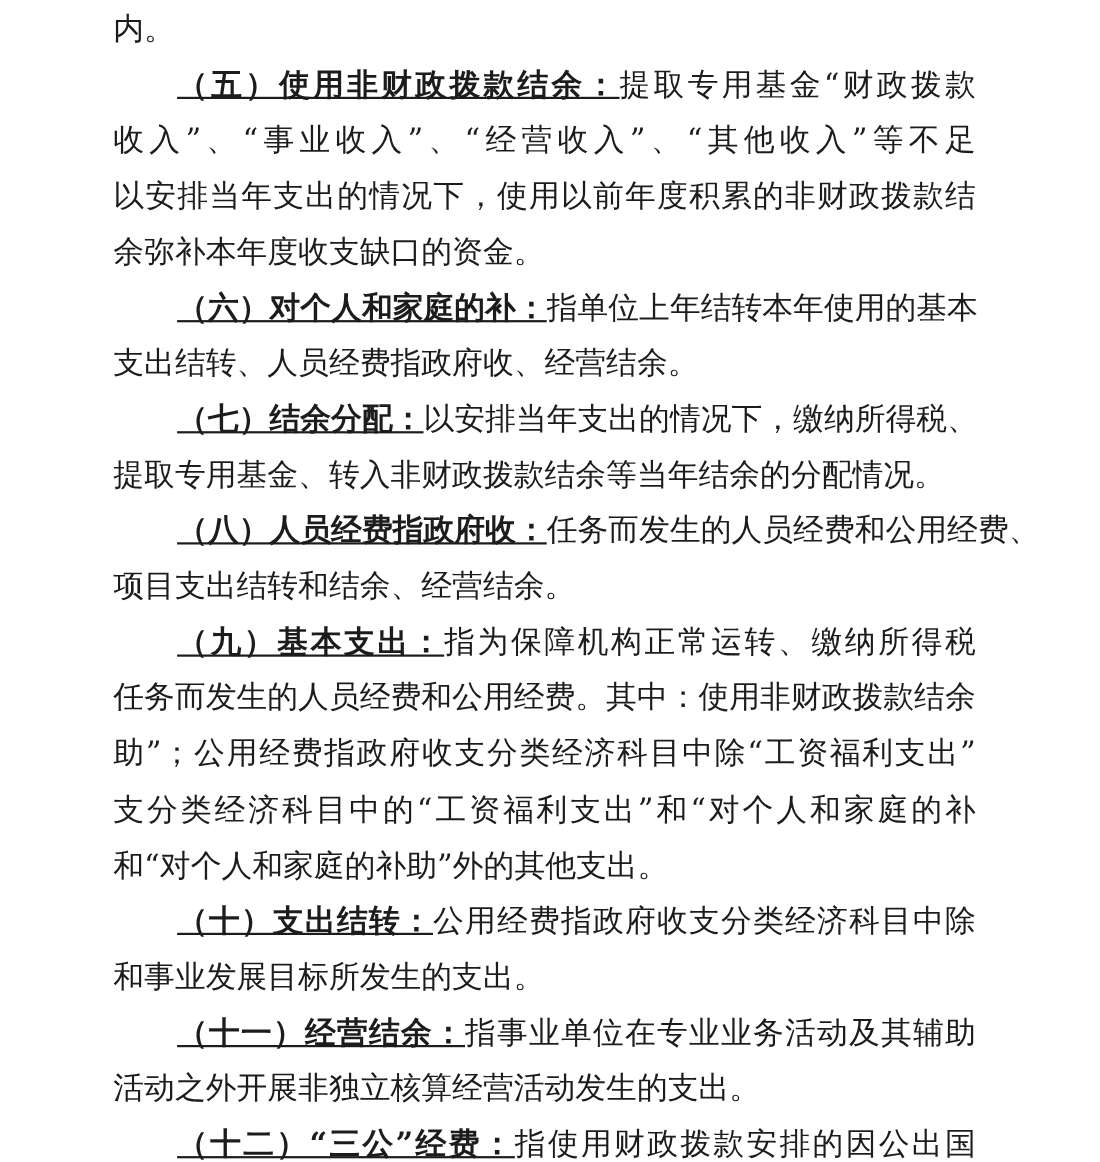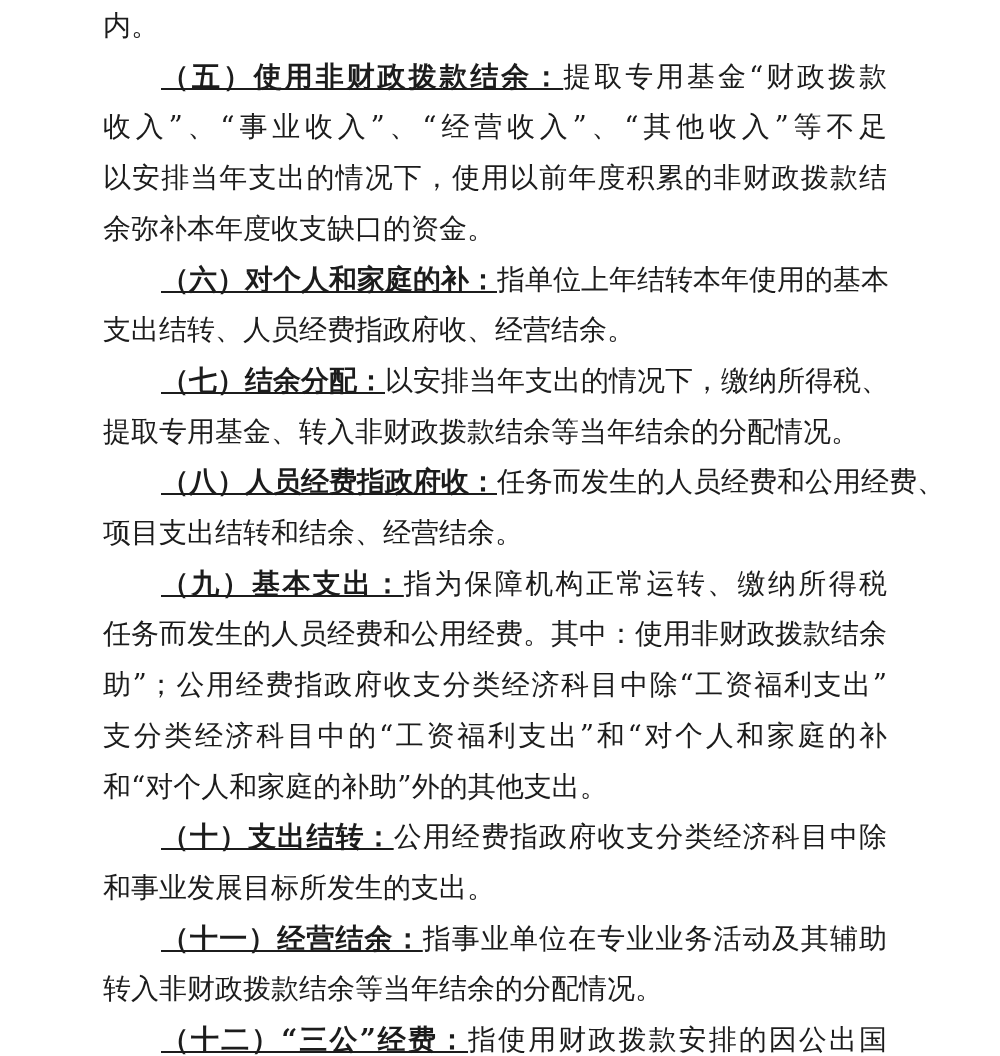--- a/index.html
+++ b/index.html
@@ -66,18 +66,18 @@
     <div class="line indent justify"><span class="head">（九）基本支出：</span><span class="rest">指为保障机构正常运转、缴纳所得税</span></div>
     <div class="line justify"><span class="rest">任务而发生的人员经费和公用经费。其中：使用非财政拨款结余</span></div>
     <div class="line justify"><span class="rest">助”；公用经费指政府收支分类经济科目中除“工资福利支出”</span></div>
     <div class="line justify"><span class="rest">支分类经济科目中的“工资福利支出”和“对个人和家庭的补</span></div>
     <div class="line"><span class="rest">和“对个人和家庭的补助”外的其他支出。</span></div>
 
     <div class="line indent justify"><span class="head">（十）支出结转：</span><span class="rest">公用经费指政府收支分类经济科目中除</span></div>
     <div class="line"><span class="rest">和事业发展目标所发生的支出。</span></div>
 
     <div class="line indent justify"><span class="head">（十一）经营结余：</span><span class="rest">指事业单位在专业业务活动及其辅助</span></div>
-    <div class="line"><span class="rest">转入非财政拨款结余等当年结余的分配情况。</span></div>
+    <div class="line"><span class="rest">活动之外开展非独立核算经营活动发生的支出。</span></div>
 
     <div class="line indent justify"><span class="head">（十二）“三公”经费：</span><span class="rest">指使用财政拨款安排的因公出国</span></div>
 
   </div>
 </div>
 
 </body></html>

